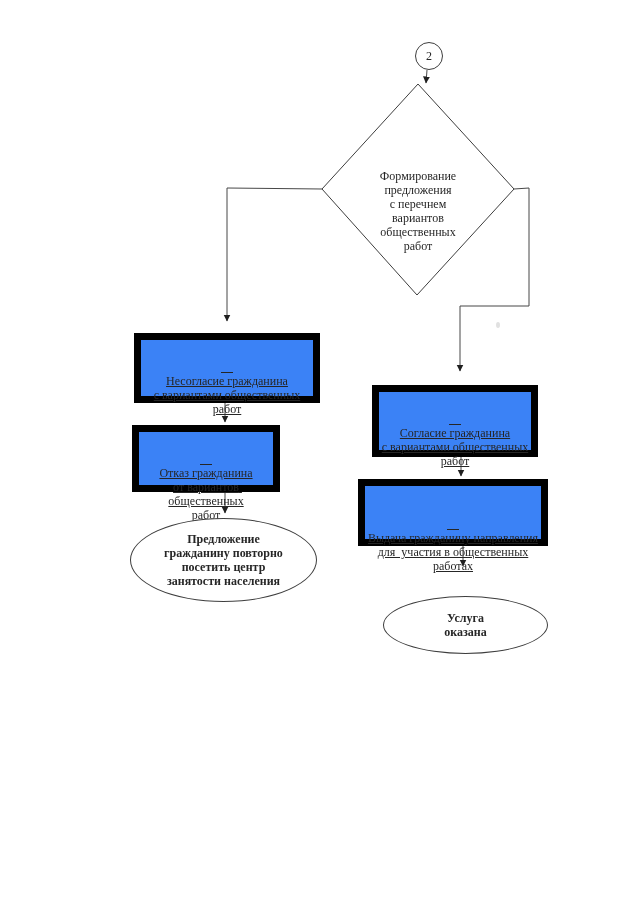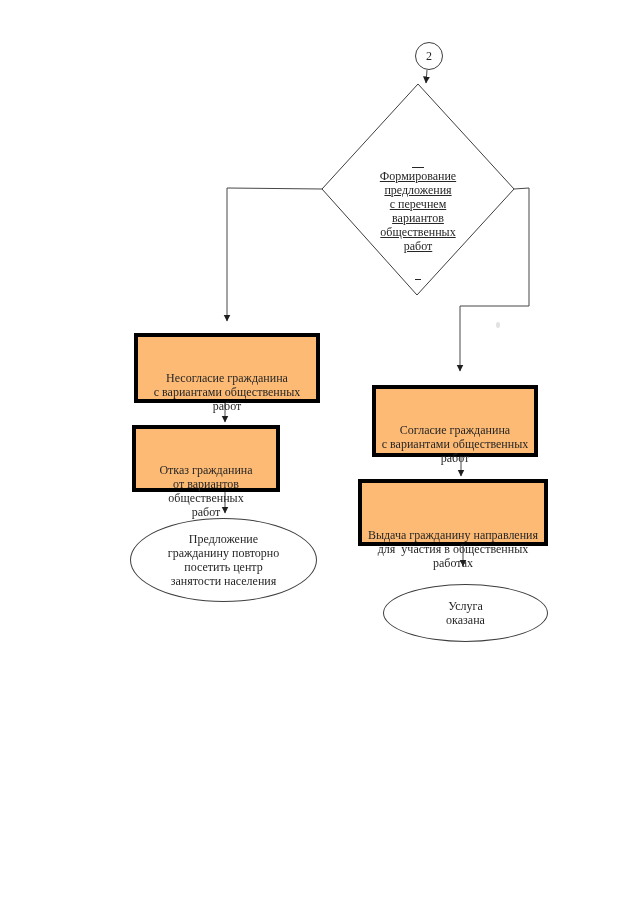--- a/index.html
+++ b/index.html
@@ -22,43 +22,44 @@
   .node {
     position: absolute;
     box-sizing: border-box;
     color: #262626;
     font-size: 12px;
     line-height: 14px;
     text-align: center;
     white-space: pre-wrap;
   }
   .rect {
-    border: 4px solid #000000;
-    background: #fdba74;
+    border: 7px solid #000000;
+    background: #3b82f6;
     padding-top: 6px;
+    text-decoration: underline;
   }
   .ellipse {
     border: 1px solid #3e3e3e;
     background: #ffffff;
     border-radius: 50%;
     display: flex;
     align-items: center;
     justify-content: center;
+    font-weight: bold;
   }
   .circle {
     border: 1px solid #3e3e3e;
     background: #ffffff;
     border-radius: 50%;
     display: flex;
     align-items: center;
     justify-content: center;
   }
   .diamond-label {
     background: transparent;
-    text-decoration: underline;
   }
   .label { display: block; width: 100%; }
   .speck {
     position: absolute;
     left: 496px; top: 322px;
     width: 4px; height: 6px;
     background: rgba(70,70,70,0.16);
     border-radius: 50%;
   }
 </style>
@@ -128,20 +129,20 @@
 с вариантами общественных
 работ</span>
   </div>
 
   <div class="node rect" style="left:358px; top:479px; width:190px; height:67px; padding-top:17px;">
     <span class="label">Выдача гражданину направления
 для  участия в общественных
 работах</span>
   </div>
 
-  <div class="node ellipse" style="left:383px; top:584px; width:165px; height:58px;">
+  <div class="node ellipse" style="left:383px; top:596px; width:165px; height:58px;">
     <span class="label">Услуга
 оказана</span>
   </div>
 
   <div class="speck"></div>
 
 </div>
 
 </body></html>

